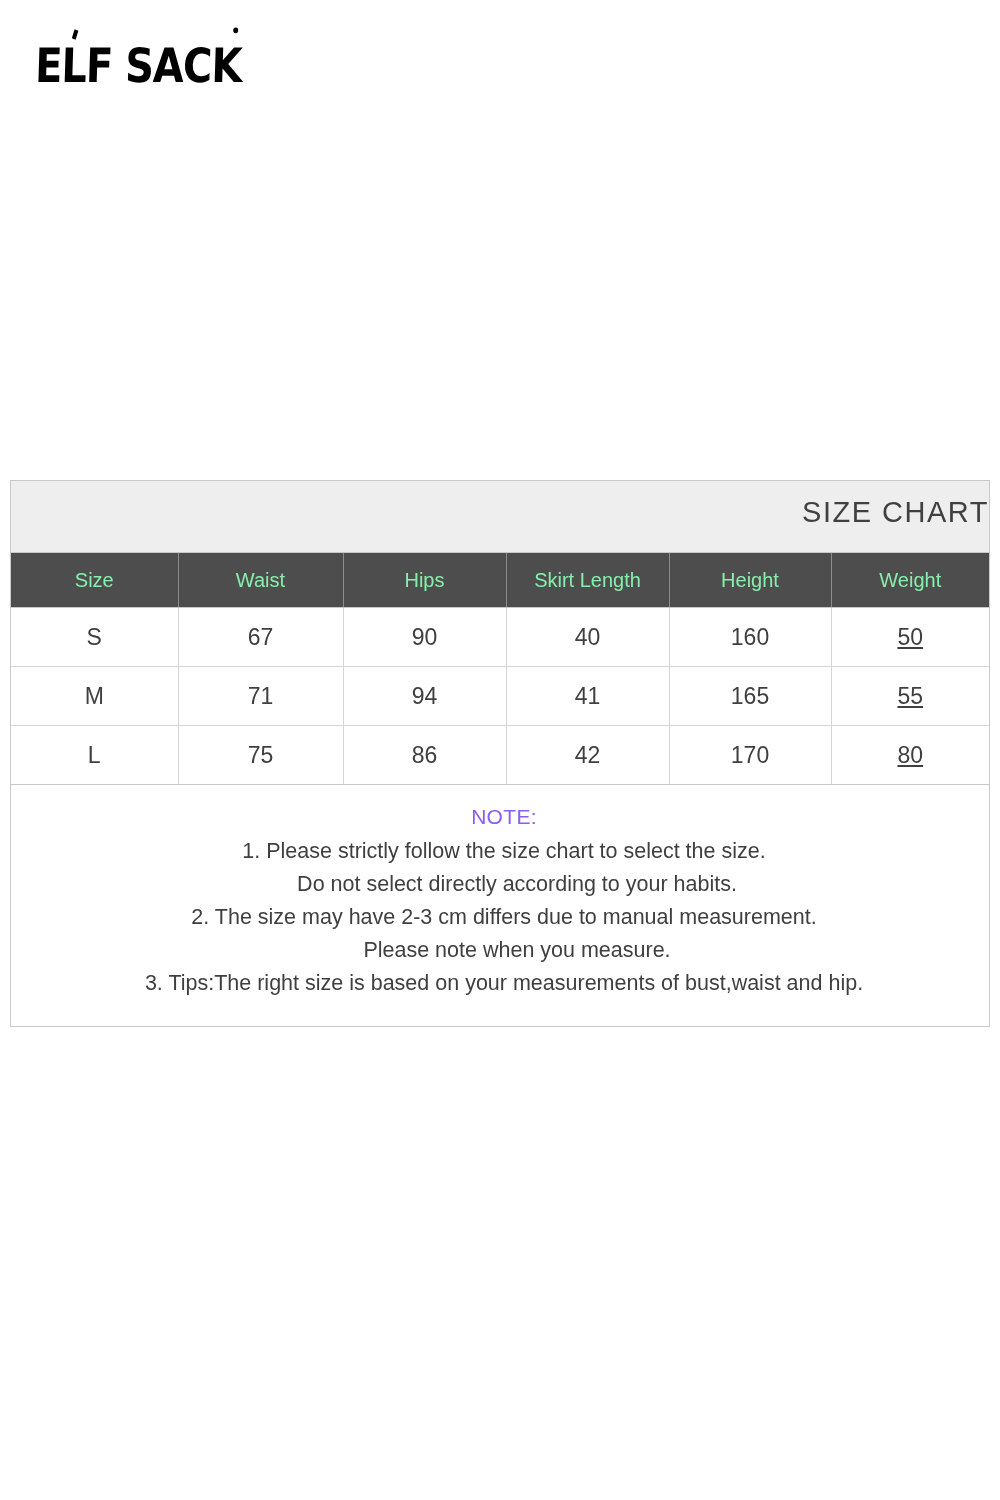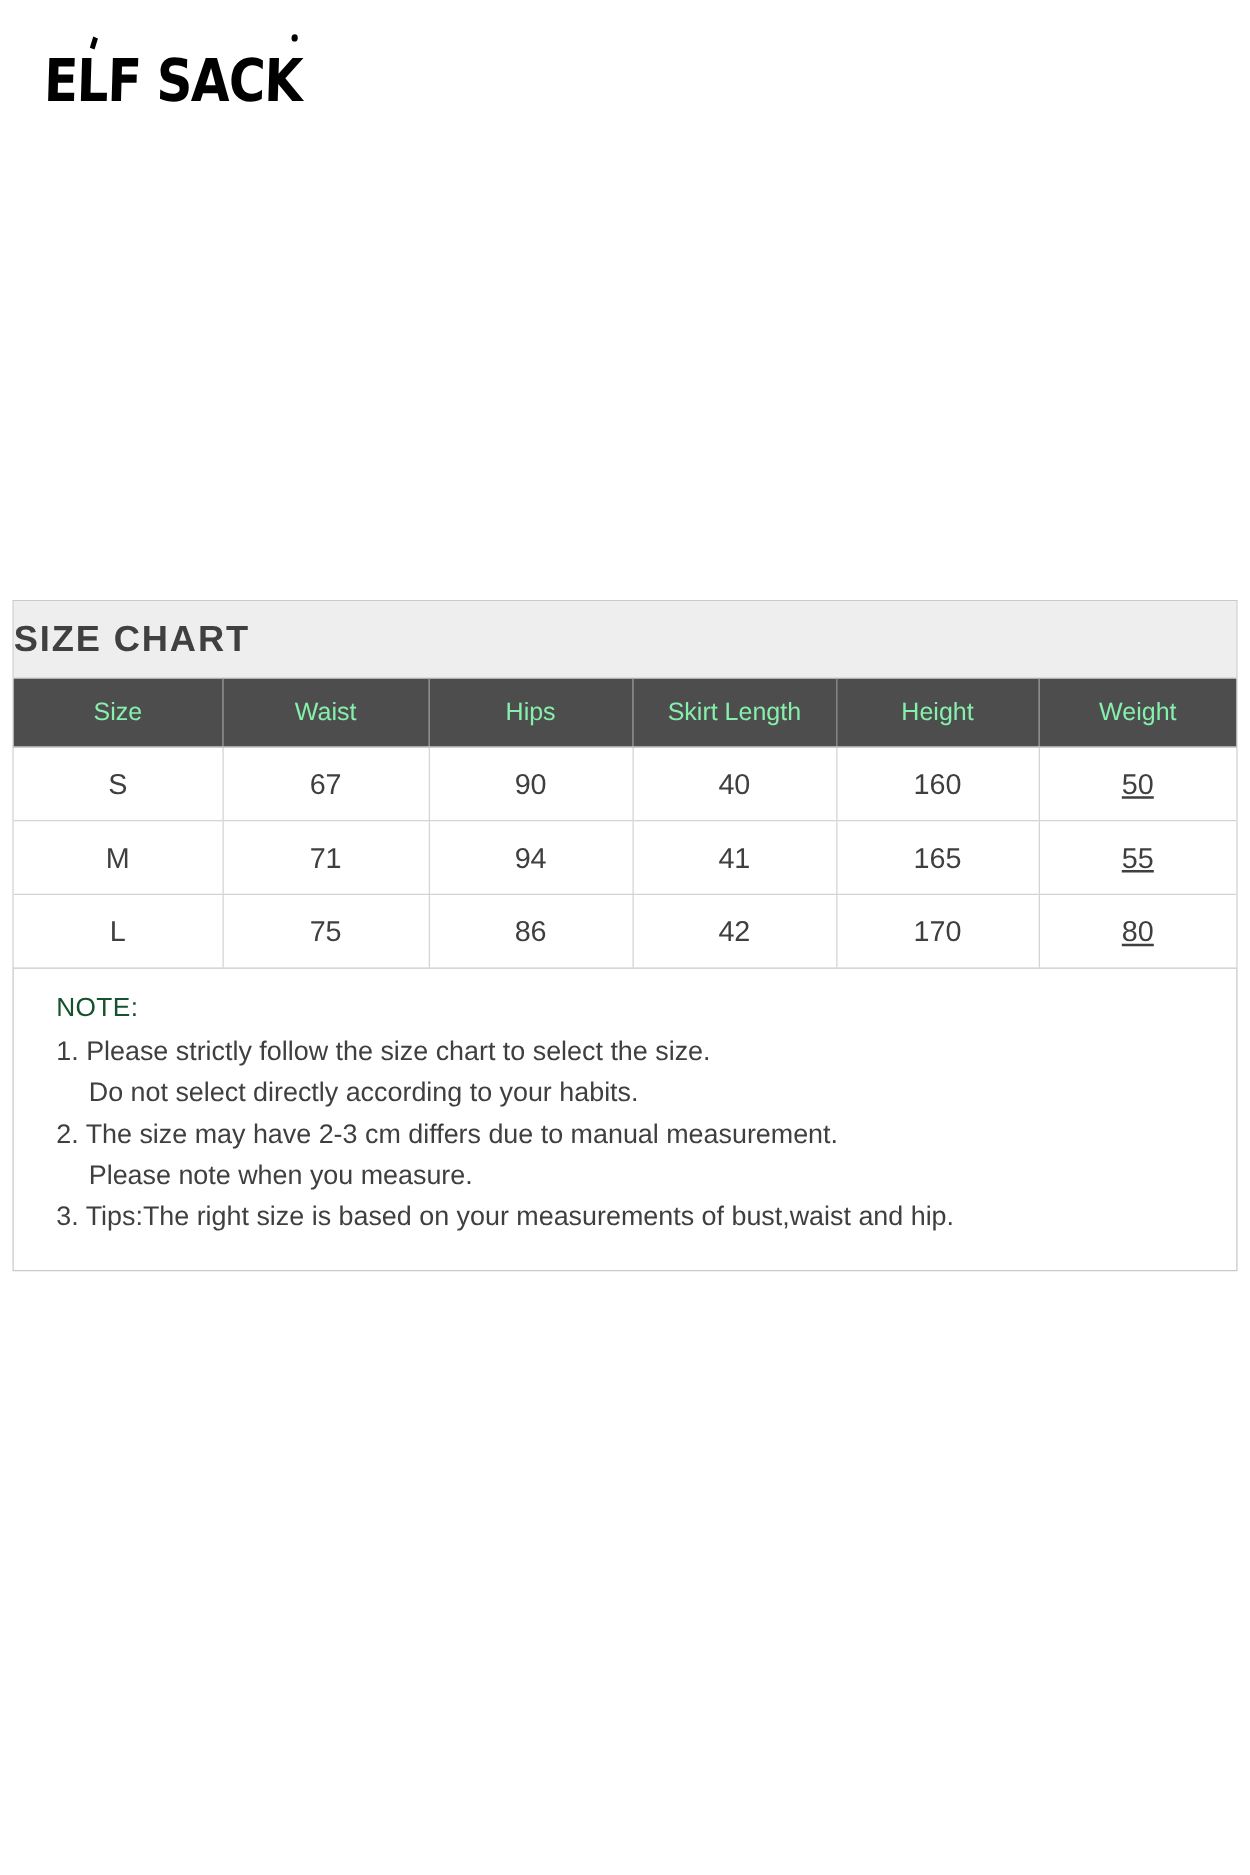--- a/index.html
+++ b/index.html
@@ -58,28 +58,28 @@
     position: absolute;
     left: 10px;
     top: 480px;
     width: 980px;
     border: 1px solid #c9c9c9;
     box-sizing: border-box;
     background: #fff;
   }
 
   .chart-title {
-    height: 62px;
+    height: 72px;
     line-height: 62px;
-    text-align: left;
+    text-align: right;
     background: #eeeeee;
     font-size: 29px;
     letter-spacing: 1.5px;
     color: #404040;
-    font-weight: 700;
+    font-weight: 400;
     border-bottom: 1px solid #c9c9c9;
     box-sizing: border-box;
   }
 
   table.size-table {
     width: 100%;
     border-collapse: collapse;
     table-layout: fixed;
   }
   table.size-table th {
@@ -114,29 +114,31 @@
   col.c4 { width: 162px; }
   col.c5 { width: 158px; }
 
   .note-box {
     border-top: 1px solid #c9c9c9;
     padding: 20px 26px 26px 34px;
     box-sizing: border-box;
   }
   .note-title {
     font-size: 21px;
-    color: #14532d;
+    color: #8b5cf6;
     margin-bottom: 6px;
     letter-spacing: .3px;
+    text-align: center;
   }
   .note-line {
     font-size: 21.5px;
     color: #3f3f3f;
     line-height: 33px;
     white-space: nowrap;
+    text-align: center;
   }
   .note-line.indent {
     padding-left: 26px;
   }
 </style>
 </head>
 <body>
 
 <div class="brand">
   <span class="mark">

